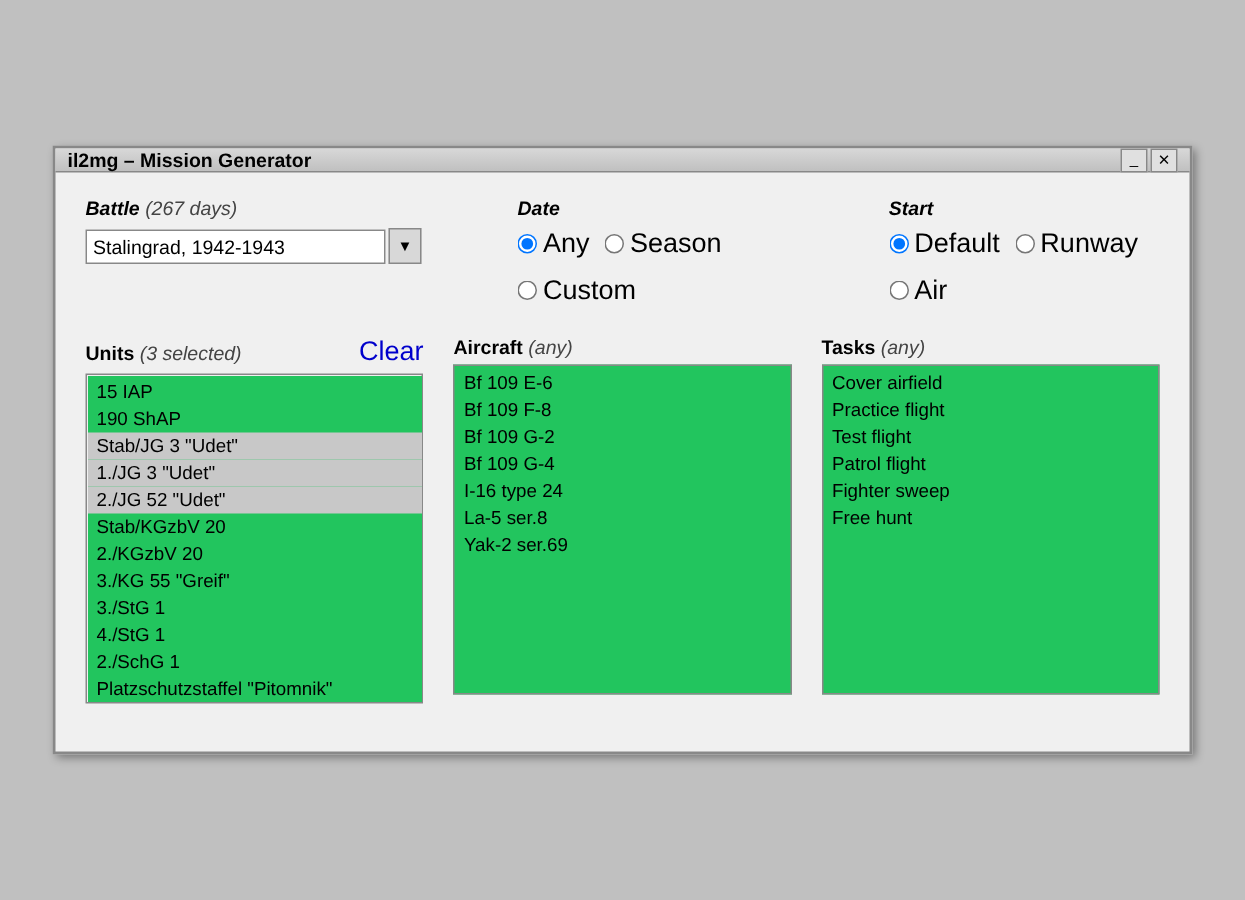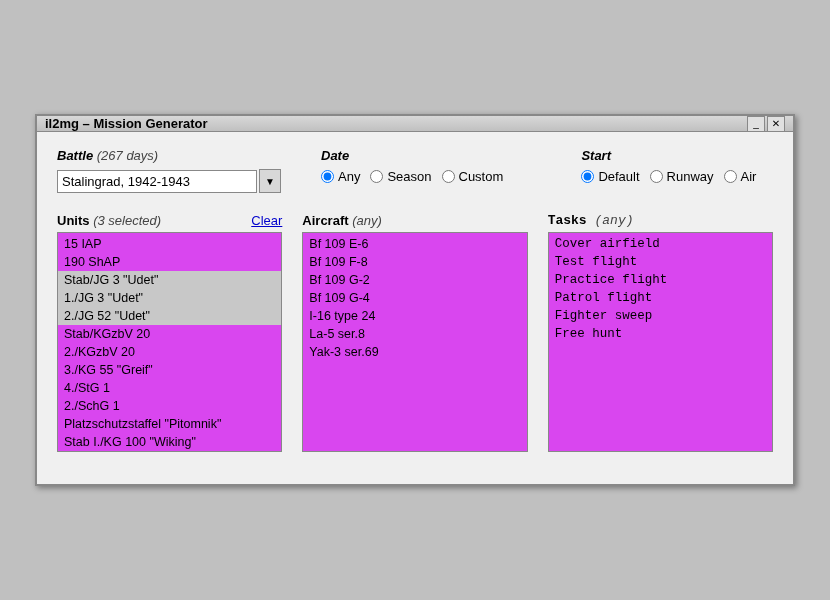--- a/index.html
+++ b/index.html
@@ -79,21 +79,21 @@
     }
 
     .section-label span {
       font-weight: normal;
       font-style: italic;
       color: #444;
     }
 
     .battle-group {
       width: 230px;
-      margin-right: 40px;
+      margin-right: 64px;
     }
 
     .date-group {
       width: 230px;
       margin-right: 40px;
     }
 
     .start-group {
       width: 200px;
     }
@@ -139,21 +139,21 @@
       gap: 4px;
       cursor: pointer;
     }
 
     .radio-item input[type="radio"] {
       margin: 0;
       cursor: pointer;
     }
 
     .radio-label {
-      font-size: 13px;
+      font-size: 18px;
     }
 
     
     .main-section {
       display: flex;
       gap: 20px;
       margin-bottom: 16px;
     }
 
     .list-section {
@@ -174,28 +174,27 @@
     }
 
     .list-section-title em {
       font-style: italic;
       color: #444;
       margin-top: 23px;
     }
 
     .clear-link {
       color: #0000cc;
-      text-decoration: underline;
-      cursor: pointer;
-      font-size: 13px;
+      cursor: pointer;
+      font-size: 18px;
     }
 
     .list-box {
       border: 1px solid #888;
-      background: #d946ef;
+      background: #22c55e;
       overflow-y: scroll;
       height: 220px;
       padding: 2px 0;
     }
 
     .list-box .list-item {
       padding: 2px 6px;
       font-size: 12.5px;
       cursor: default;
       white-space: nowrap;
@@ -208,21 +207,20 @@
     .units-section {
       width: 240px;
     }
 
     .aircraft-section {
       width: 210px;
     }
 
     .tasks-section {
       width: 210px;
-      font-family: Liberation Mono, monospace;
     }
 
     
     .bottom-bar {
       border-top: 1px solid #ccc;
       padding: 12px 20px;
       display: flex;
       justify-content: space-between;
       align-items: center;
       background: #f0f0f0;
@@ -326,54 +324,55 @@
         </div>
         <div class="list-box">
           <div class="list-item">15 IAP</div>
           <div class="list-item">190 ShAP</div>
           <div class="list-item selected">Stab/JG 3 "Udet"</div>
           <div class="list-item selected">1./JG 3 "Udet"</div>
           <div class="list-item selected">2./JG 52 "Udet"</div>
           <div class="list-item">Stab/KGzbV 20</div>
           <div class="list-item">2./KGzbV 20</div>
           <div class="list-item">3./KG 55 "Greif"</div>
+          <div class="list-item">3./StG 1</div>
           <div class="list-item">4./StG 1</div>
           <div class="list-item">2./SchG 1</div>
           <div class="list-item">Platzschutzstaffel "Pitomnik"</div>
           <div class="list-item">Stab I./KG 100 "Wiking"</div>
         </div>
       </div>
 
       <div class="list-section aircraft-section">
         <div class="list-section-header">
           <span class="list-section-title">
             <strong>Aircraft</strong> <em>(any)</em>
           </span>
         </div>
         <div class="list-box">
           <div class="list-item">Bf 109 E-6</div>
           <div class="list-item">Bf 109 F-8</div>
           <div class="list-item">Bf 109 G-2</div>
           <div class="list-item">Bf 109 G-4</div>
           <div class="list-item">I-16 type 24</div>
           <div class="list-item">La-5 ser.8</div>
-          <div class="list-item">Yak-3 ser.69</div>
+          <div class="list-item">Yak-2 ser.69</div>
         </div>
       </div>
 
       <div class="list-section tasks-section">
         <div class="list-section-header">
           <span class="list-section-title">
             <strong>Tasks</strong> <em>(any)</em>
           </span>
         </div>
         <div class="list-box">
           <div class="list-item">Cover airfield</div>
+          <div class="list-item">Practice flight</div>
           <div class="list-item">Test flight</div>
-          <div class="list-item">Practice flight</div>
           <div class="list-item">Patrol flight</div>
           <div class="list-item">Fighter sweep</div>
           <div class="list-item">Free hunt</div>
         </div>
       </div>
     </div>
   </div>
 
 </div>
 

